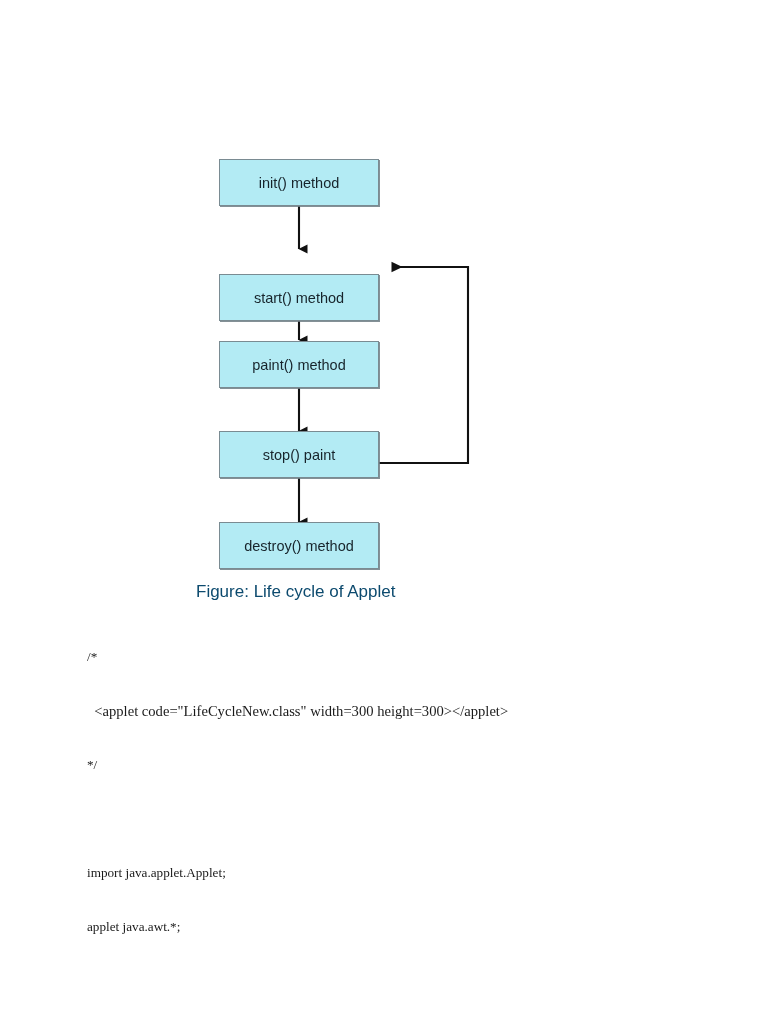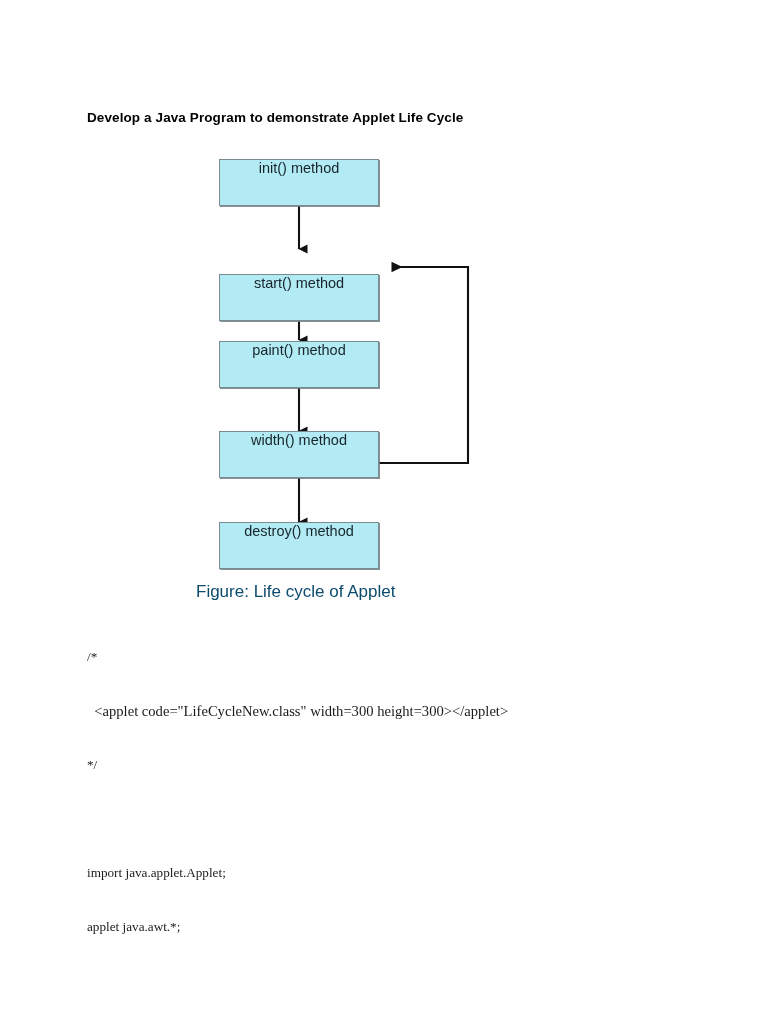--- a/index.html
+++ b/index.html
@@ -50,21 +50,21 @@
     left: 0;
     top: 0;
   }
   .flow-box {
     position: absolute;
     box-sizing: border-box;
     background: #b3ebf4;
     border: 1px solid #7a8b92;
     box-shadow: 1px 1px 0 rgba(110,125,132,0.85);
     display: flex;
-    align-items: flex-start;
+    align-items: center;
     justify-content: center;
   }
   .flow-box span {
     font-family: "Liberation Sans", sans-serif;
     font-size: 14.5px;
     color: #17242b;
     white-space: nowrap;
   }
   .fig-caption {
     position: absolute;
@@ -98,21 +98,20 @@
   }
   .code .wide {
     font-size: 14.6px;
   }
 </style>
 </head>
 <body>
 
 <div class="page">
 
-  <div class="doc-title">Develop a Java Program to demonstrate Applet Life Cycle</div>
 
   <div class="figure">
 
     <svg class="figure-svg" width="768" height="470">
       <defs>
         <marker id="arrowDown" markerWidth="10" markerHeight="10" refX="5" refY="9" orient="auto" markerUnits="userSpaceOnUse">
           <polygon points="0.5,0.5 9.5,0.5 5,9.5" fill="#111111"></polygon>
         </marker>
         <marker id="arrowLeft" markerWidth="12" markerHeight="12" refX="11" refY="6" orient="auto" markerUnits="userSpaceOnUse">
           <polygon points="11.5,0.8 11.5,11.2 0.5,6" fill="#111111"></polygon>
@@ -136,21 +135,21 @@
 
     <div class="flow-box" style="left:219px; top:110px; width:160px; height:47px;margin-top:24px;">
       <span>start() method</span>
     </div>
 
     <div class="flow-box" style="left:219px; top:201px; width:160px; height:47px;">
       <span>paint() method</span>
     </div>
 
     <div class="flow-box" style="left:219px; top:291px; width:160px; height:47px;">
-      <span>width() method</span>
+      <span>stop() paint</span>
     </div>
 
     <div class="flow-box" style="left:219px; top:382px; width:160px; height:47px;">
       <span>destroy() method</span>
     </div>
 
     <div class="fig-caption">Figure: Life cycle of Applet</div>
   </div>
 
   <div class="code">

